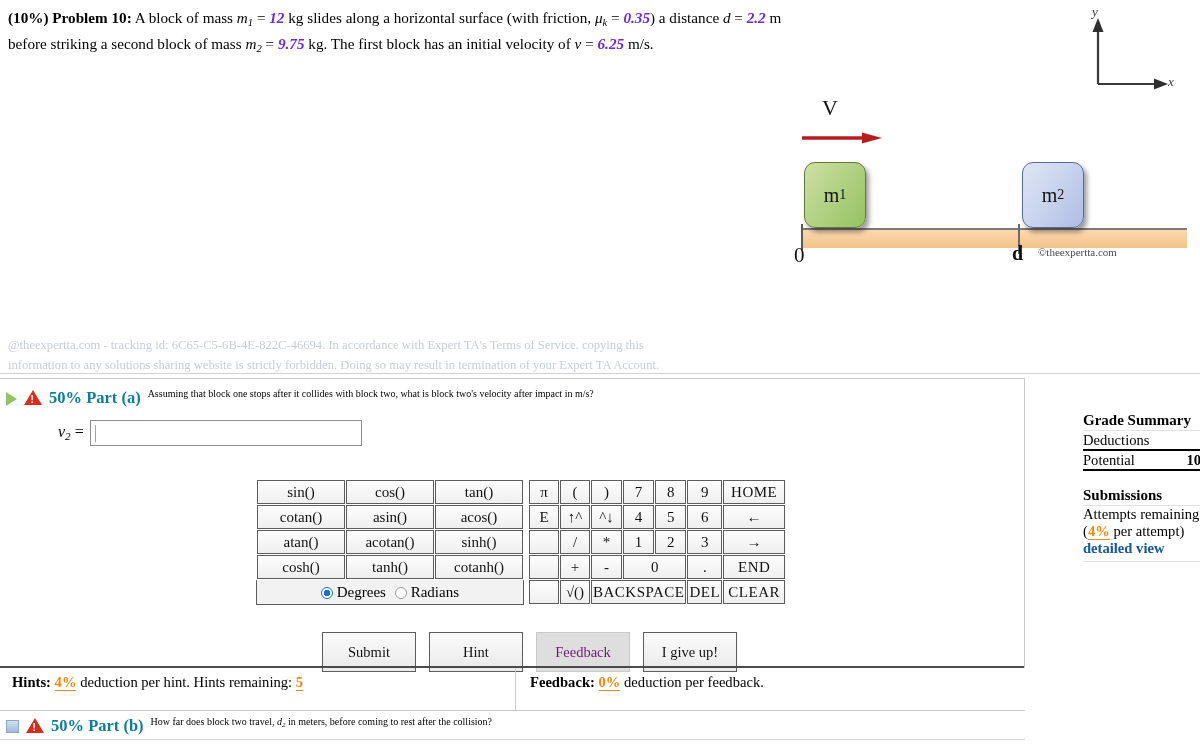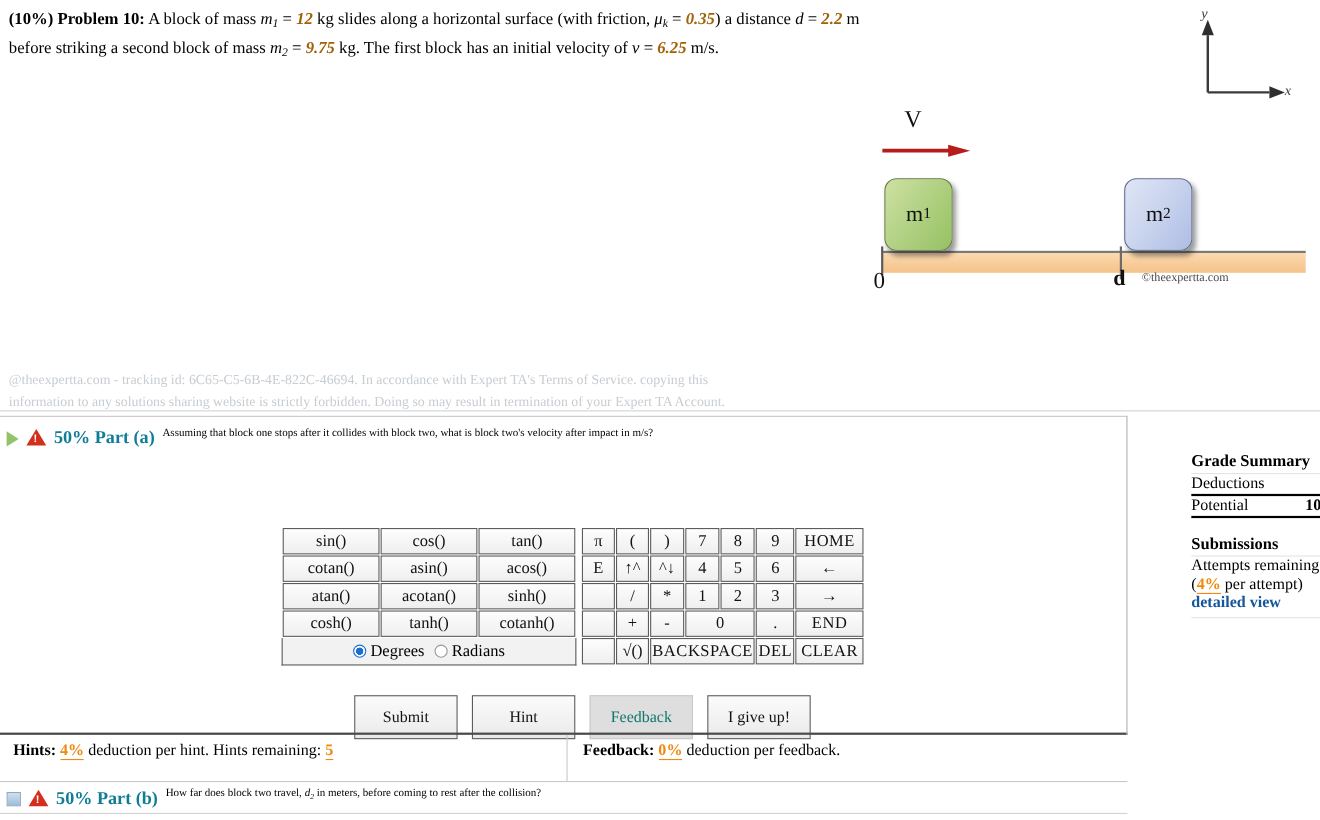--- a/index.html
+++ b/index.html
@@ -11,21 +11,21 @@
     overflow: hidden;
   }
   #page { position: relative; width: 1200px; height: 745px; background:#fff; }
 
   
   .statement {
     position: absolute; left: 8px; top: 6px; width: 790px;
     font-size: 15.2px; line-height: 1.58; color: #000;
   }
   .statement b { font-weight: bold; }
-  .val { color: #a16207; font-style: italic; font-weight: bold; }
+  .val { color: #6d28d9; font-style: italic; font-weight: bold; }
   .mvar { font-style: italic; }
   sub { font-size: 0.7em; vertical-align: -0.28em; font-style: italic; }
 
   
   .figure { position: absolute; left: 790px; top: 0px; width: 400px; height: 285px; }
   .axes { position: absolute; left: 300px; top: 10px; width: 85px; height: 82px; }
   .ax-label { position:absolute; font-style: italic; font-size: 13px; color:#3a3a3a; font-family:"Liberation Serif",serif;}
 
   .vlabel { position: absolute; left: 32px; top: 95px; font-size: 22px; font-family:"Liberation Serif",serif; color:#111; letter-spacing:0.5px;}
   .varrow { position: absolute; left: 12px; top: 130px; width: 80px; height: 12px; }
@@ -102,21 +102,21 @@
   td.bk { font-family:"Liberation Sans",sans-serif; font-size:10.5px; letter-spacing:.5px; }
   .radio-row { background:#f2f2f2; border:1px solid #5c5c5c; border-top:none; width:268px; height:25px;
     display:flex; align-items:center; justify-content:center; gap:9px; font-size:15px;}
   .rad { width:12px;height:12px;border-radius:50%;border:1.6px solid #9a9a9a; background:#fff; display:inline-block; vertical-align:-2px;}
   .rad.on { border:1.6px solid #1a6fd4; background:radial-gradient(circle,#1a6fd4 0 45%, #fff 50% 100%); }
 
   
   .actions { position:absolute; left:322px; top:632px; display:flex; gap:13px; }
   .btn { width:94px; height:40px; border:1.4px solid #5c5c5c; background:linear-gradient(180deg,#fbfbfb,#eaeaea);
     font-size:14.5px; display:flex; align-items:center; justify-content:center; color:#111; font-family:"Liberation Serif",serif;}
-  .btn.dis { border:1.4px solid #c9c9c9; background:#dedede; color:#0f766e; }
+  .btn.dis { border:1.4px solid #c9c9c9; background:#dedede; color:#701a75; }
 
   
   .hintbar { position:absolute; left:0; top:666px; width:1025px; height:45px; border-top:2px solid #4a4a4a;
     border-bottom:1px solid #c9c9c9; display:flex; }
   .hintcell { padding:6px 0 0 6px; font-size:14.6px; }
   .hintcell.left { width:516px; border-right:1px solid #c9c9c9;padding-left:12px; }
   .hintcell.right { flex:1; padding-left:14px; }
   .orange { color:#ef8a0f; font-weight:bold; border-bottom:1px solid #ef8a0f; }
   .hr-b { position:absolute; left:0; top:739px; width:1025px; height:1px; background:#d2d2d2; }
 
@@ -187,20 +187,25 @@
   <div class="hr-top"></div>
   <div class="panel-border"></div>
 
   <div class="part-row part-a">
     <span class="tri-open"></span>
     <span class="warn"></span>
     <span class="part-pct">50% Part (a)</span>
     <span class="part-txt">Assuming that block one stops after it collides with block two, what is block two's velocity after impact in m/s?</span>
   </div>
 
+  <div class="ans-wrap">
+    <span class="ans-label"><span class="mvar">v</span><sub>2</sub>
+      <span>=</span></span>
+    <div class="ans-box"><span class="caret"></span></div>
+  </div>
 
   <div class="keypad">
     <div>
       <table class="kp fn">
         <tbody id="fn-body">
             <tr>
               <td>sin()</td>
               <td>cos()</td>
               <td>tan()</td>
             </tr>

